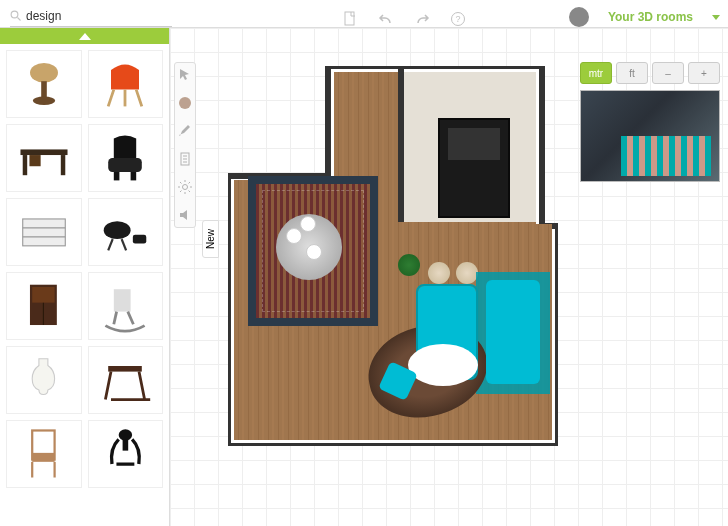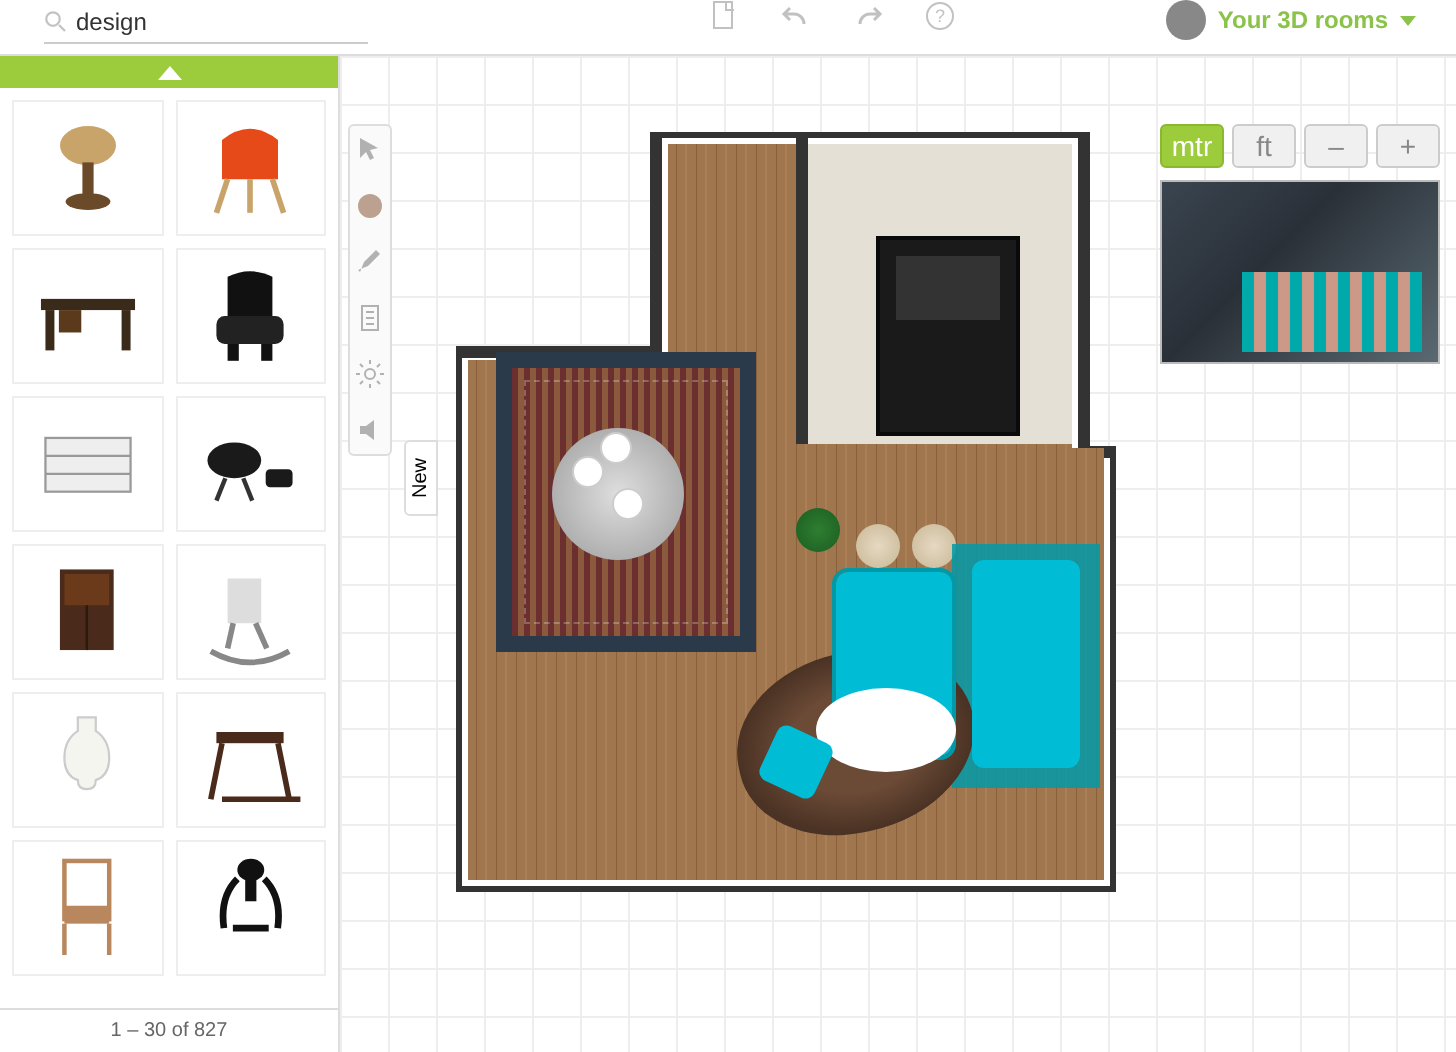--- a/index.html
+++ b/index.html
@@ -1,23 +1,23 @@
 <!DOCTYPE html>
 <html><head>
 <meta charset="utf-8">
 <style>
 *{margin:0;padding:0;box-sizing:border-box;font-family:Arial,sans-serif}
 body{width:728px;height:526px;overflow:hidden;background:#f5f5f5;position:relative}
-.topbar{height:28px;background:#fff;border-bottom:1px solid #ddd;display:flex;align-items:flex-start;padding:0 20px}
+.topbar{height:28px;background:#fff;border-bottom:1px solid #ddd;display:flex;align-items:flex-end;padding:0 8px}
 .search-wrap{display:flex;align-items:center;width:162px;height:22px;border-bottom:1px solid #ccc;margin-left:2px}
 .search-icon{width:12px;height:12px;margin-right:4px;opacity:.5}
 .search-input{border:none;outline:none;font-size:12px;width:140px;color:#333}
 .top-icons{display:flex;gap:20px;margin-left:170px}
 .top-ico{width:16px;height:16px;opacity:.4;cursor:pointer}
-.user-area{margin-left:auto;display:flex;align-items:center;gap:6px;cursor:pointer}
+.user-area{margin-left:auto;display:flex;align-items:center;gap:19px;cursor:pointer}
 .avatar{width:20px;height:20px;border-radius:50%;background:#888}
 .user-label{color:#8bc34a;font-size:12px;font-weight:bold}
 .caret{width:0;height:0;border-left:4px solid transparent;border-right:4px solid transparent;border-top:5px solid #8bc34a}
 .main{display:flex;height:498px}
 .sidebar{width:170px;background:#fff;border-right:1px solid #ddd;display:flex;flex-direction:column}
 .collapse-bar{height:16px;background:#9ccc3c;display:flex;align-items:center;justify-content:center;cursor:pointer}
 .collapse-bar .tri{width:0;height:0;border-left:6px solid transparent;border-right:6px solid transparent;border-bottom:7px solid #fff}
 .catalog{flex:1;overflow:hidden;padding:6px 6px 0}
 .grid{display:grid;grid-template-columns:1fr 1fr;gap:6px}
 .item{background:#fff;border:1px solid #eee;height:68px;display:flex;align-items:center;justify-content:center;cursor:grab}
@@ -43,21 +43,21 @@
 .cowhide{position:absolute;left:140px;top:260px;width:120px;height:90px;background:radial-gradient(ellipse,#6b4a36 40%,#4a3224 70%);border-radius:50% 48% 52% 46%;transform:rotate(-12deg)}
 .chair1{position:absolute;left:155px;top:300px;width:30px;height:30px;background:#00bcd4;border-radius:5px;transform:rotate(25deg)}
 .plant{position:absolute;left:170px;top:188px;width:22px;height:22px;background:radial-gradient(#2e7d32,#1b5e20);border-radius:50%}
 .pouf{position:absolute;border-radius:50%;background:radial-gradient(#e6d8c2,#c8b896);width:22px;height:22px}
 .p1{left:200px;top:196px}.p2{left:228px;top:196px}
 .table-round{position:absolute;left:48px;top:148px;width:66px;height:66px;background:radial-gradient(#dedede,#9c9c9c);border-radius:50%}
 .dish{position:absolute;width:16px;height:16px;background:#fff;border-radius:50%;border:1px solid #ccc}
 .d1{left:58px;top:162px}.d2{left:78px;top:178px}.d3{left:72px;top:150px}
 .right-panel{position:absolute;right:8px;top:34px;width:140px}
 .units{display:flex;gap:4px;margin-bottom:6px}
-.unit-btn{flex:1;height:22px;background:#f0f0f0;border:1px solid #ccc;border-radius:3px;font-size:14px;display:flex;align-items:center;justify-content:center;cursor:pointer;color:#888}
+.unit-btn{flex:1;height:22px;background:#f0f0f0;border:1px solid #ccc;border-radius:3px;font-size:10px;display:flex;align-items:center;justify-content:center;cursor:pointer;color:#888}
 .unit-btn.active{background:#9ccc3c;color:#fff;border-color:#8ab82f}
 .zoom{width:22px}
 .preview{width:140px;height:92px;background:linear-gradient(135deg,#3a4550 0%,#2a3038 40%,#5a6a72 100%);border:1px solid #bbb;position:relative;overflow:hidden}
 .preview::after{content:"";position:absolute;left:40px;top:45px;width:90px;height:40px;background:repeating-linear-gradient(90deg,#0aa,#0aa 6px,#c98 6px,#c98 12px)}
 .photo-btn{width:140px;height:24px;margin-top:4px;background:#9ccc3c;color:#fff;font-size:11px;font-weight:bold;border:none;border-radius:3px;cursor:pointer}
 </style>
 </head>
 <body>
 
 <div class="topbar">
@@ -180,21 +180,20 @@
           </div>
           <div class="item">
             <svg viewBox="0 0 40 50">
               <ellipse cx="20" cy="8" rx="6" ry="5" fill="#111"></ellipse>
               <path d="M14 12q-8 8-6 22 M26 12q8 8 6 22 M12 34h16" fill="none" stroke="#111" stroke-width="3"></path>
               <path d="M20 12v10" stroke="#111" stroke-width="5"></path>
             </svg>
           </div>
         </div>
     </div>
-    <div class="pager">1 – 30 of 827</div>
   </div>
 
   <div class="canvas-area">
     <div class="grid-bg"></div>
 
     <div class="vtoolbar">
       <svg class="vtool" viewBox="0 0 16 16">
           <path d="M3 2l9 5-4 1 2 4-2 1-2-4-3 3z" fill="#777"></path>
         </svg>
       <svg class="vtool" viewBox="0 0 16 16">

